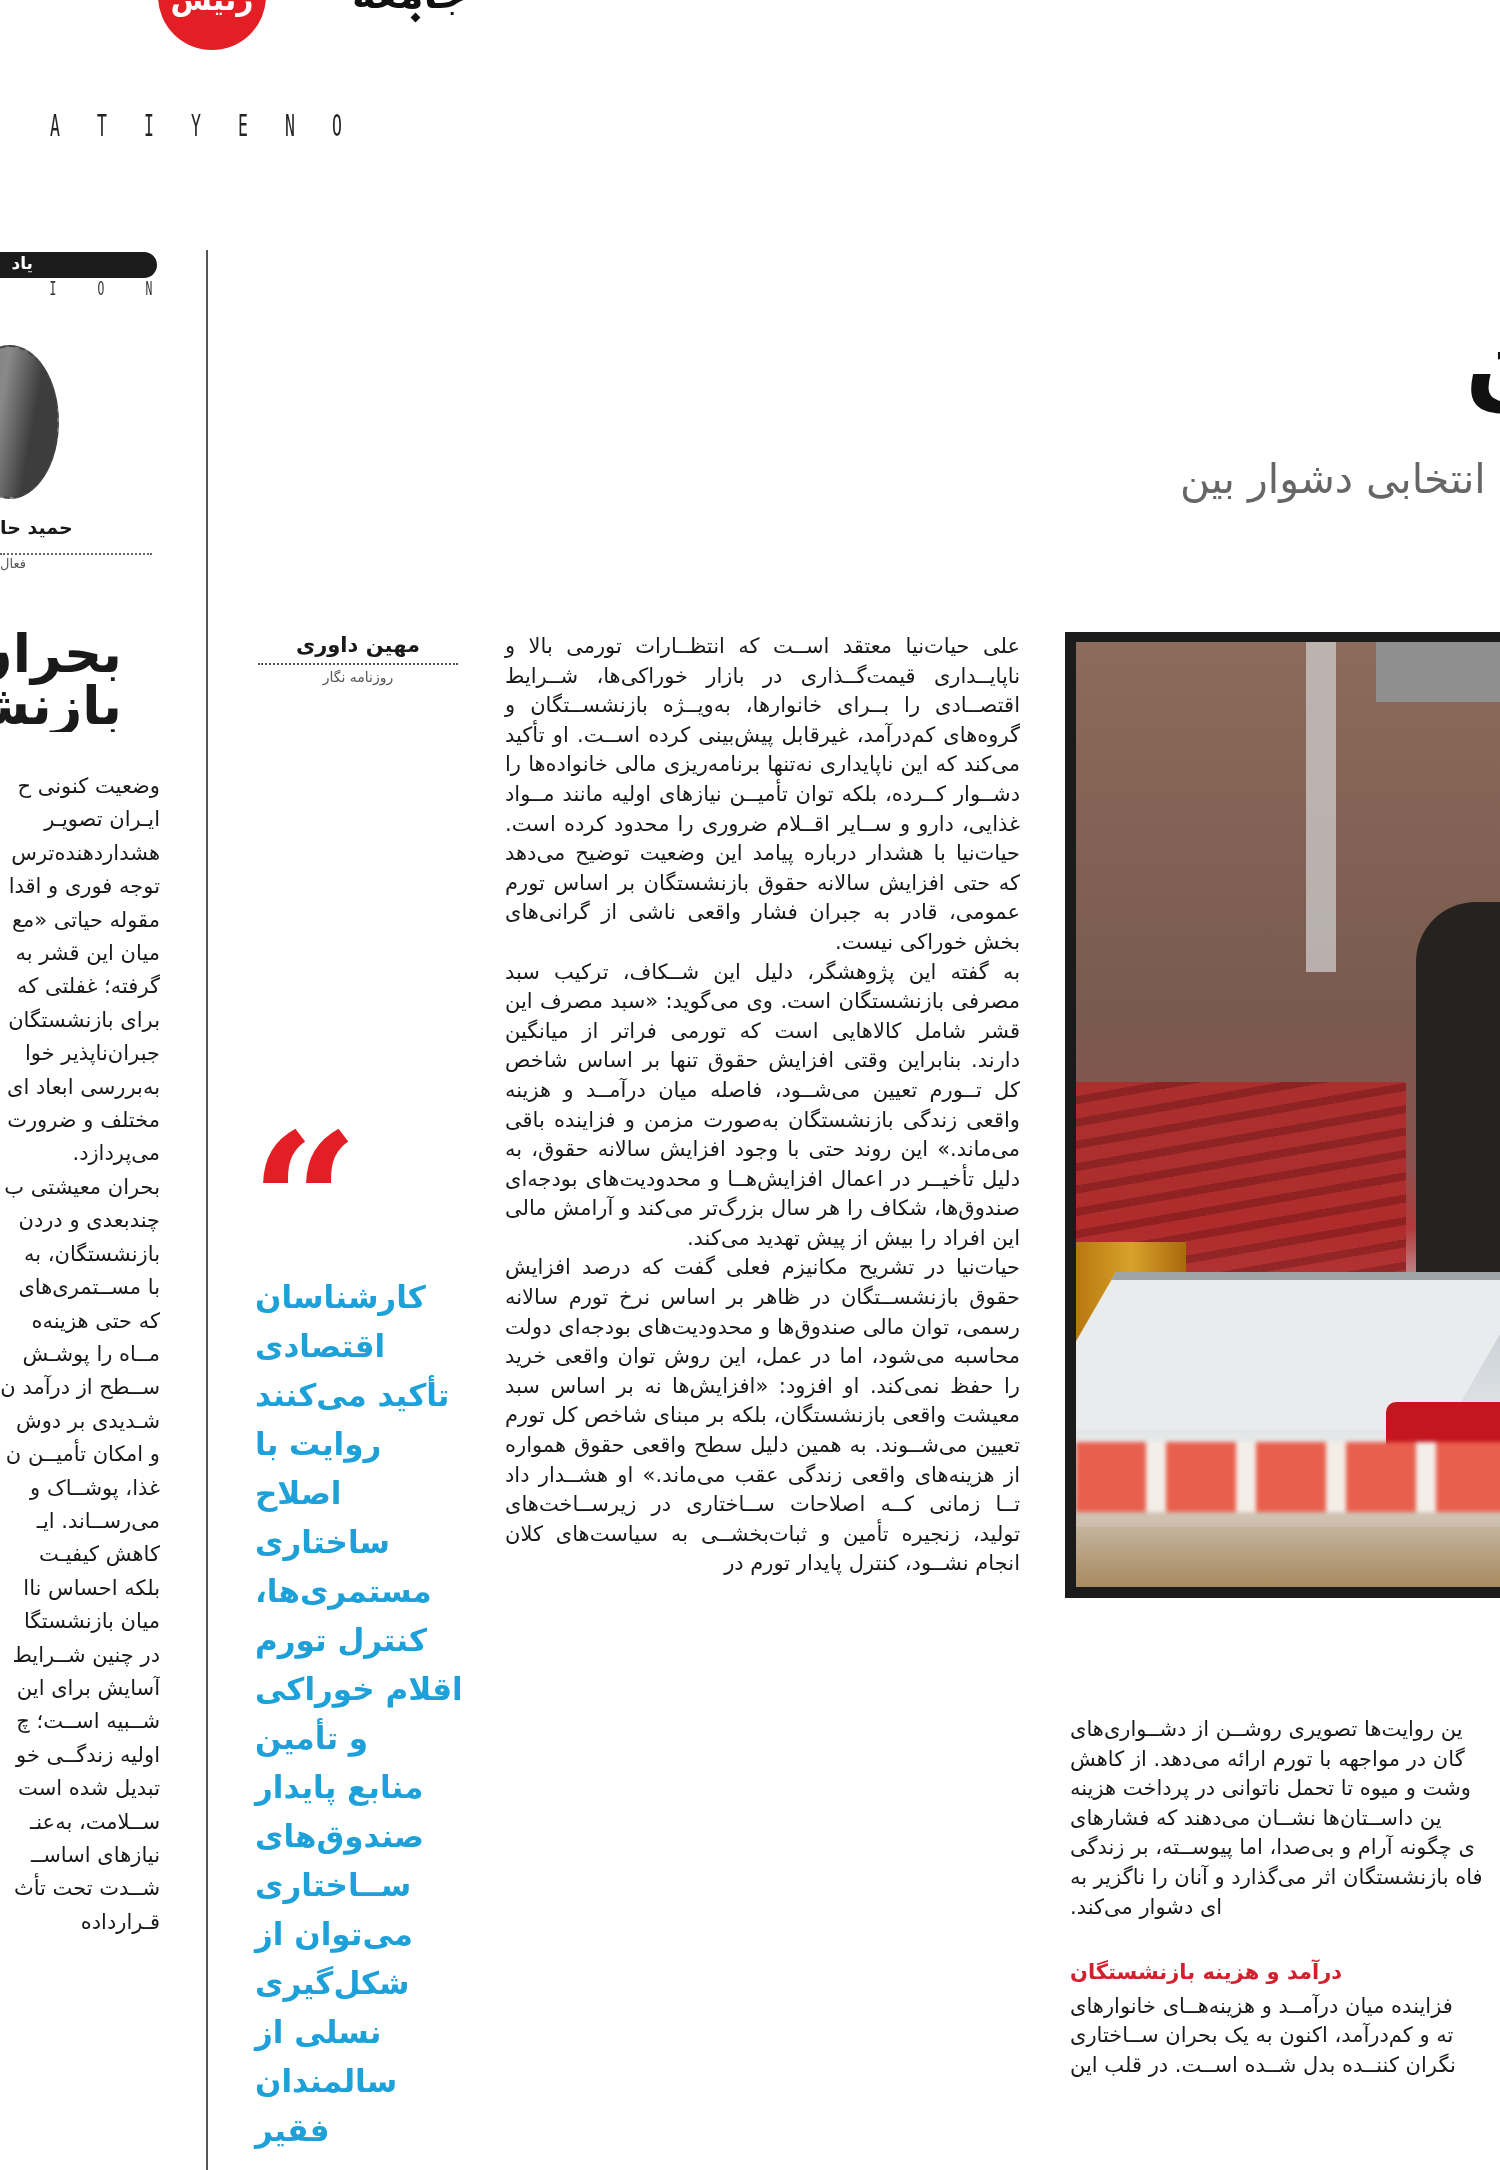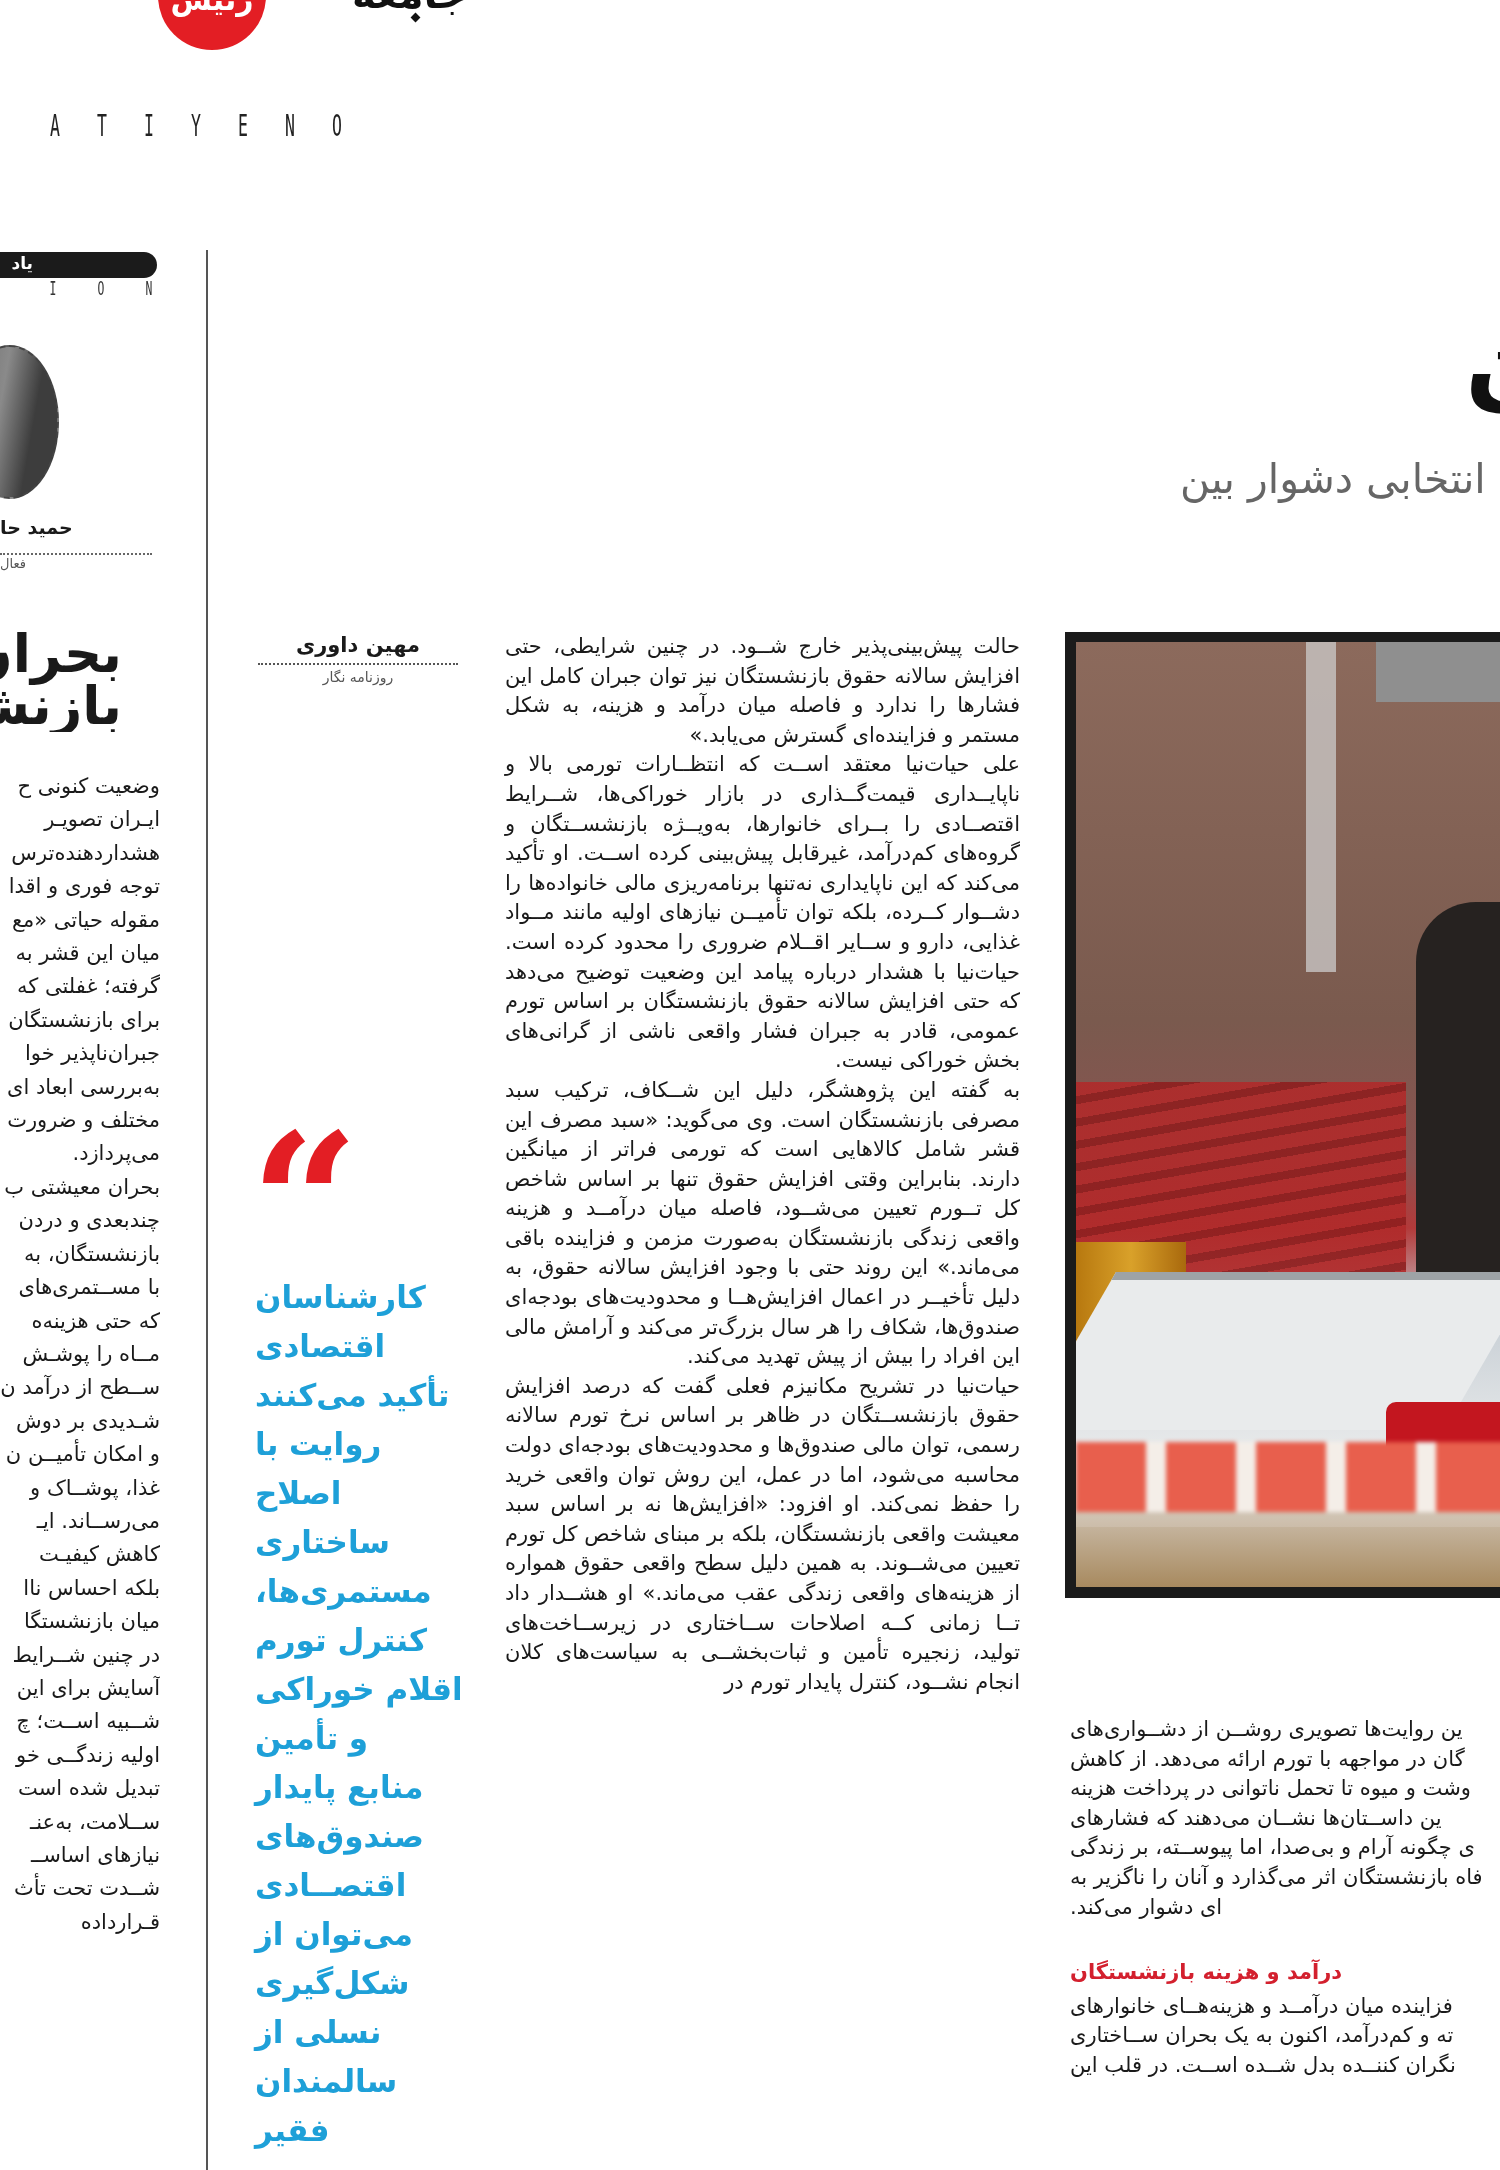--- a/index.html
+++ b/index.html
@@ -160,30 +160,29 @@
     <div>اقتصادی</div>
     <div>تأکید می‌کنند</div>
     <div>روایت با اصلاح</div>
     <div>ساختاری</div>
     <div>مستمری‌ها،</div>
     <div>کنترل تورم</div>
     <div>اقلام خوراکی</div>
     <div>و تأمین</div>
     <div>منابع پایدار</div>
     <div>صندوق‌های</div>
-    <div>اقتصــادی</div>
+    <div>ســاختاری</div>
     <div>می‌توان از</div>
     <div>شکل‌گیری</div>
     <div>نسلی از</div>
     <div>سالمندان</div>
     <div>فقیر</div>
   </div>
 
 <div class="abs mid-body">
-  <p>حالت پیش‌بینی‌پذیر خارج شــود. در چنین شرایطی، حتی افزایش سالانه حقوق بازنشستگان نیز توان جبران کامل این فشارها را ندارد و فاصله میان درآمد و هزینه، به شکل مستمر و فزاینده‌ای گسترش می‌یابد.»</p>
   <p>علی حیات‌نیا معتقد اســت که انتظــارات تورمی بالا و ناپایــداری قیمت‌گــذاری در بازار خوراکی‌ها، شــرایط اقتصــادی را بــرای خانوارها، به‌ویــژه بازنشســتگان و گروه‌های کم‌درآمد، غیرقابل پیش‌بینی کرده اســت. او تأکید می‌کند که این ناپایداری نه‌تنها برنامه‌ریزی مالی خانواده‌ها را دشــوار کــرده، بلکه توان تأمیــن نیازهای اولیه مانند مــواد غذایی، دارو و ســایر اقــلام ضروری را محدود کرده است. حیات‌نیا با هشدار درباره پیامد این وضعیت توضیح می‌دهد که حتی افزایش سالانه حقوق بازنشستگان بر اساس تورم عمومی، قادر به جبران فشار واقعی ناشی از گرانی‌های بخش خوراکی نیست.</p>
   <p>به گفته این پژوهشگر، دلیل این شــکاف، ترکیب سبد مصرفی بازنشستگان است. وی می‌گوید: «سبد مصرف این قشر شامل کالاهایی است که تورمی فراتر از میانگین دارند. بنابراین وقتی افزایش حقوق تنها بر اساس شاخص کل تــورم تعیین می‌شــود، فاصله میان درآمــد و هزینه واقعی زندگی بازنشستگان به‌صورت مزمن و فزاینده باقی می‌ماند.» این روند حتی با وجود افزایش سالانه حقوق، به دلیل تأخیــر در اعمال افزایش‌هــا و محدودیت‌های بودجه‌ای صندوق‌ها، شکاف را هر سال بزرگ‌تر می‌کند و آرامش مالی این افراد را بیش از پیش تهدید می‌کند.</p>
   <p>حیات‌نیا در تشریح مکانیزم فعلی گفت که درصد افزایش حقوق بازنشســتگان در ظاهر بر اساس نرخ تورم سالانه رسمی، توان مالی صندوق‌ها و محدودیت‌های بودجه‌ای دولت محاسبه می‌شود، اما در عمل، این روش توان واقعی خرید را حفظ نمی‌کند. او افزود: «افزایش‌ها نه بر اساس سبد معیشت واقعی بازنشستگان، بلکه بر مبنای شاخص کل تورم تعیین می‌شــوند. به همین دلیل سطح واقعی حقوق همواره از هزینه‌های واقعی زندگی عقب می‌ماند.» او هشــدار داد تــا زمانی کــه اصلاحات ســاختاری در زیرســاخت‌های تولید، زنجیره تأمین و ثبات‌بخشــی به سیاست‌های کلان انجام نشــود، کنترل پایدار تورم در</p>
 </div>
 
 <div class="abs photo" title="سالمند در فروشگاه کنار سبدهای خرید قرمز و یخچال گوشت">
   <div class="photo-inner">
     <div class="ph-pillar"></div>
     <div class="ph-window"></div>
     <div class="ph-cart"></div>

